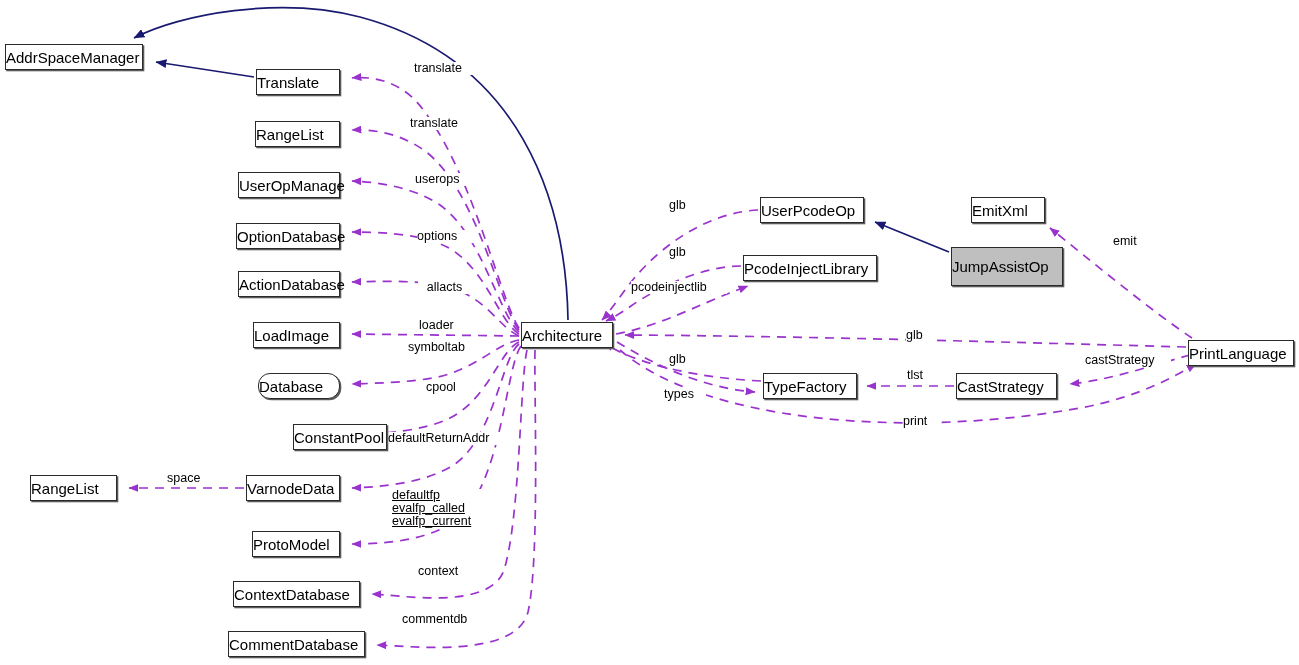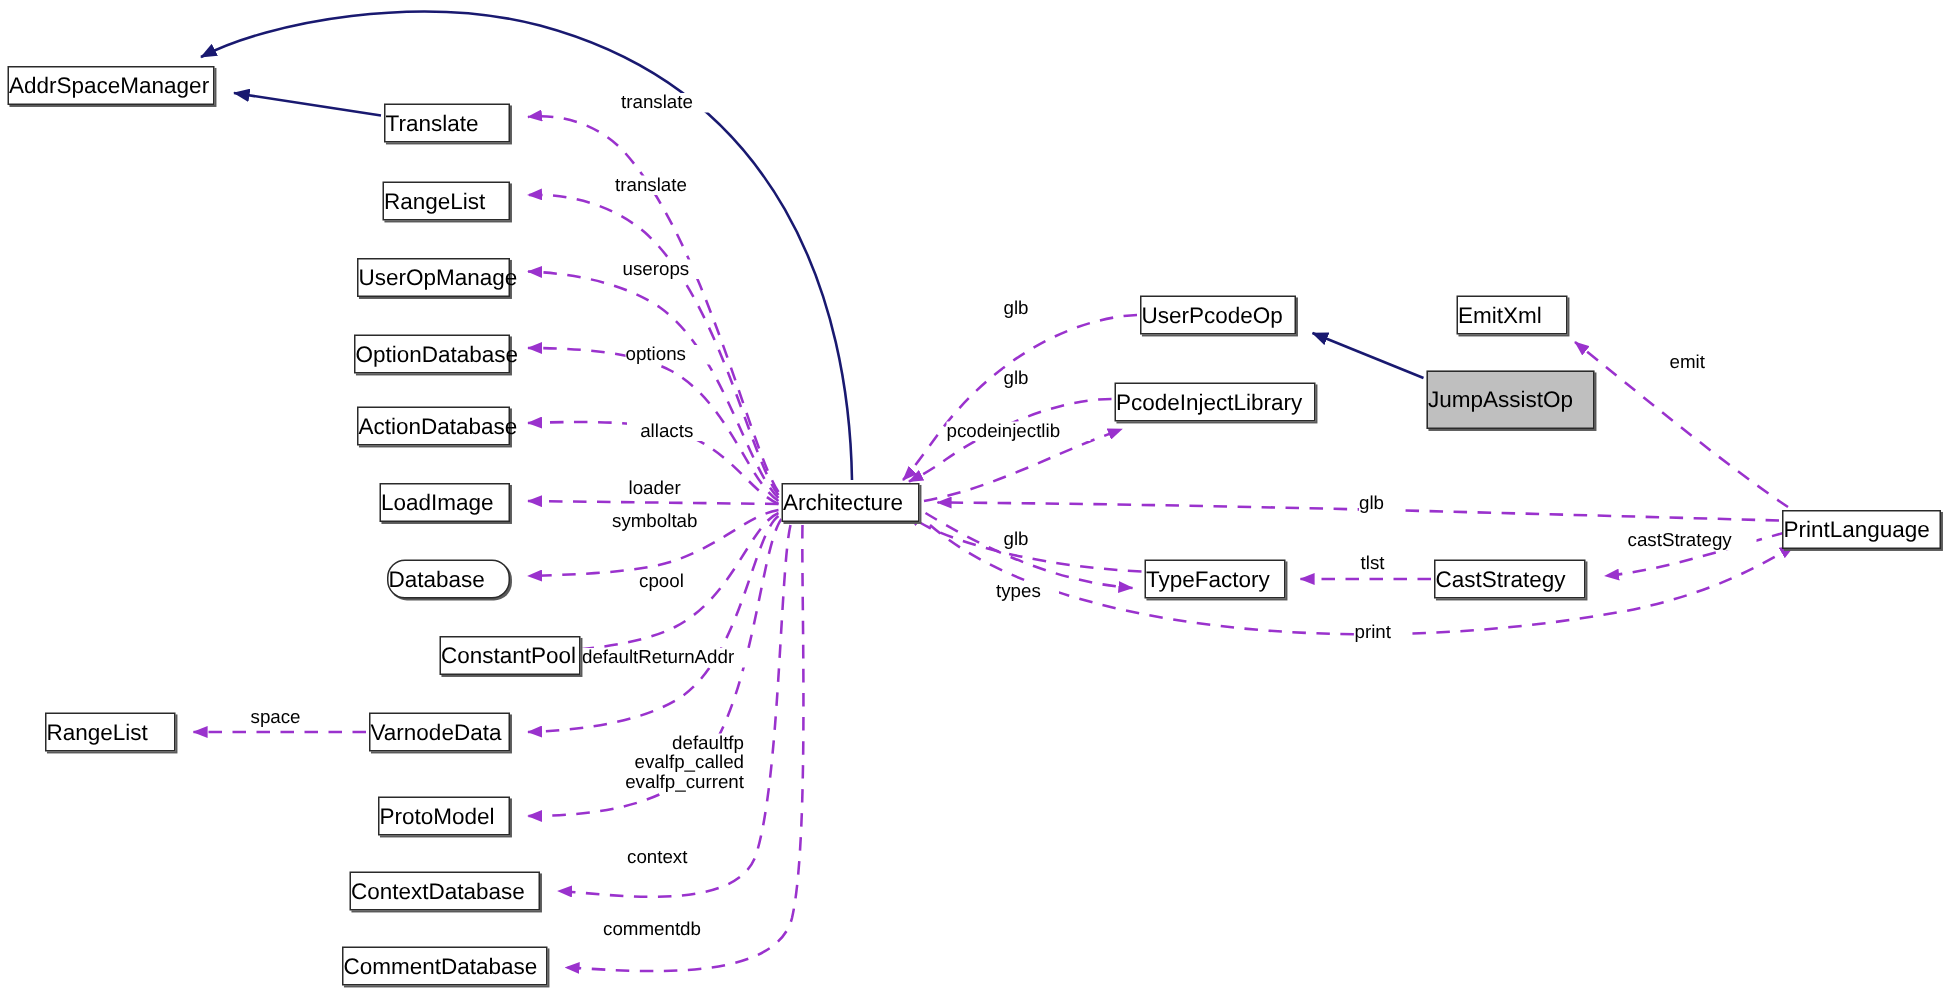--- a/index.html
+++ b/index.html
@@ -177,21 +177,21 @@
       <div class="edge-label" style="left: 414px; top: 62px; width: 68px; text-align: left;">translate</div>
       <div class="edge-label" style="left: 410px; top: 117px; width: 72px; text-align: left;">translate</div>
       <div class="edge-label" style="left: 415px; top: 173px; width: 60px; text-align: left;">userops</div>
       <div class="edge-label" style="left: 417px; top: 230px; width: 58px; text-align: left;">options</div>
       <div class="edge-label" style="left: 418px; top: 281px; width: 53px; text-align: center;">allacts</div>
       <div class="edge-label" style="left: 419px; top: 319px; width: 48px; text-align: left;">loader</div>
       <div class="edge-label" style="left: 408px; top: 341px; width: 74px; text-align: left;">symboltab</div>
       <div class="edge-label" style="left: 426px; top: 381px; width: 42px; text-align: left;">cpool</div>
       <div class="edge-label" style="left: 388px; top: 432px; width: 118px; text-align: left;">defaultReturnAddr</div>
       <div class="edge-label" style="left: 167px; top: 472px; width: 45px; text-align: left;">space</div>
-      <div class="edge-label" style="left: 392px; top: 489px; width: 104px; text-align: right;">defaultfp
+      <div class="edge-label" style="left: 392px; top: 489px; width: 104px; text-align: left; text-decoration: underline;">defaultfp
 evalfp_called
 evalfp_current</div>
       <div class="edge-label" style="left: 418px; top: 565px; width: 54px; text-align: left;">context</div>
       <div class="edge-label" style="left: 402px; top: 613px; width: 84px; text-align: left;">commentdb</div>
       <div class="edge-label" style="left: 669px; top: 199px; width: 26px; text-align: left;">glb</div>
       <div class="edge-label" style="left: 669px; top: 246px; width: 26px; text-align: left;">glb</div>
       <div class="edge-label" style="left: 631px; top: 281px; width: 96px; text-align: left;">pcodeinjectlib</div>
       <div class="edge-label" style="left: 669px; top: 353px; width: 26px; text-align: left;">glb</div>
       <div class="edge-label" style="left: 664px; top: 388px; width: 42px; text-align: left;">types</div>
       <div class="edge-label" style="left: 906px; top: 329px; width: 26px; text-align: left;">glb</div>

